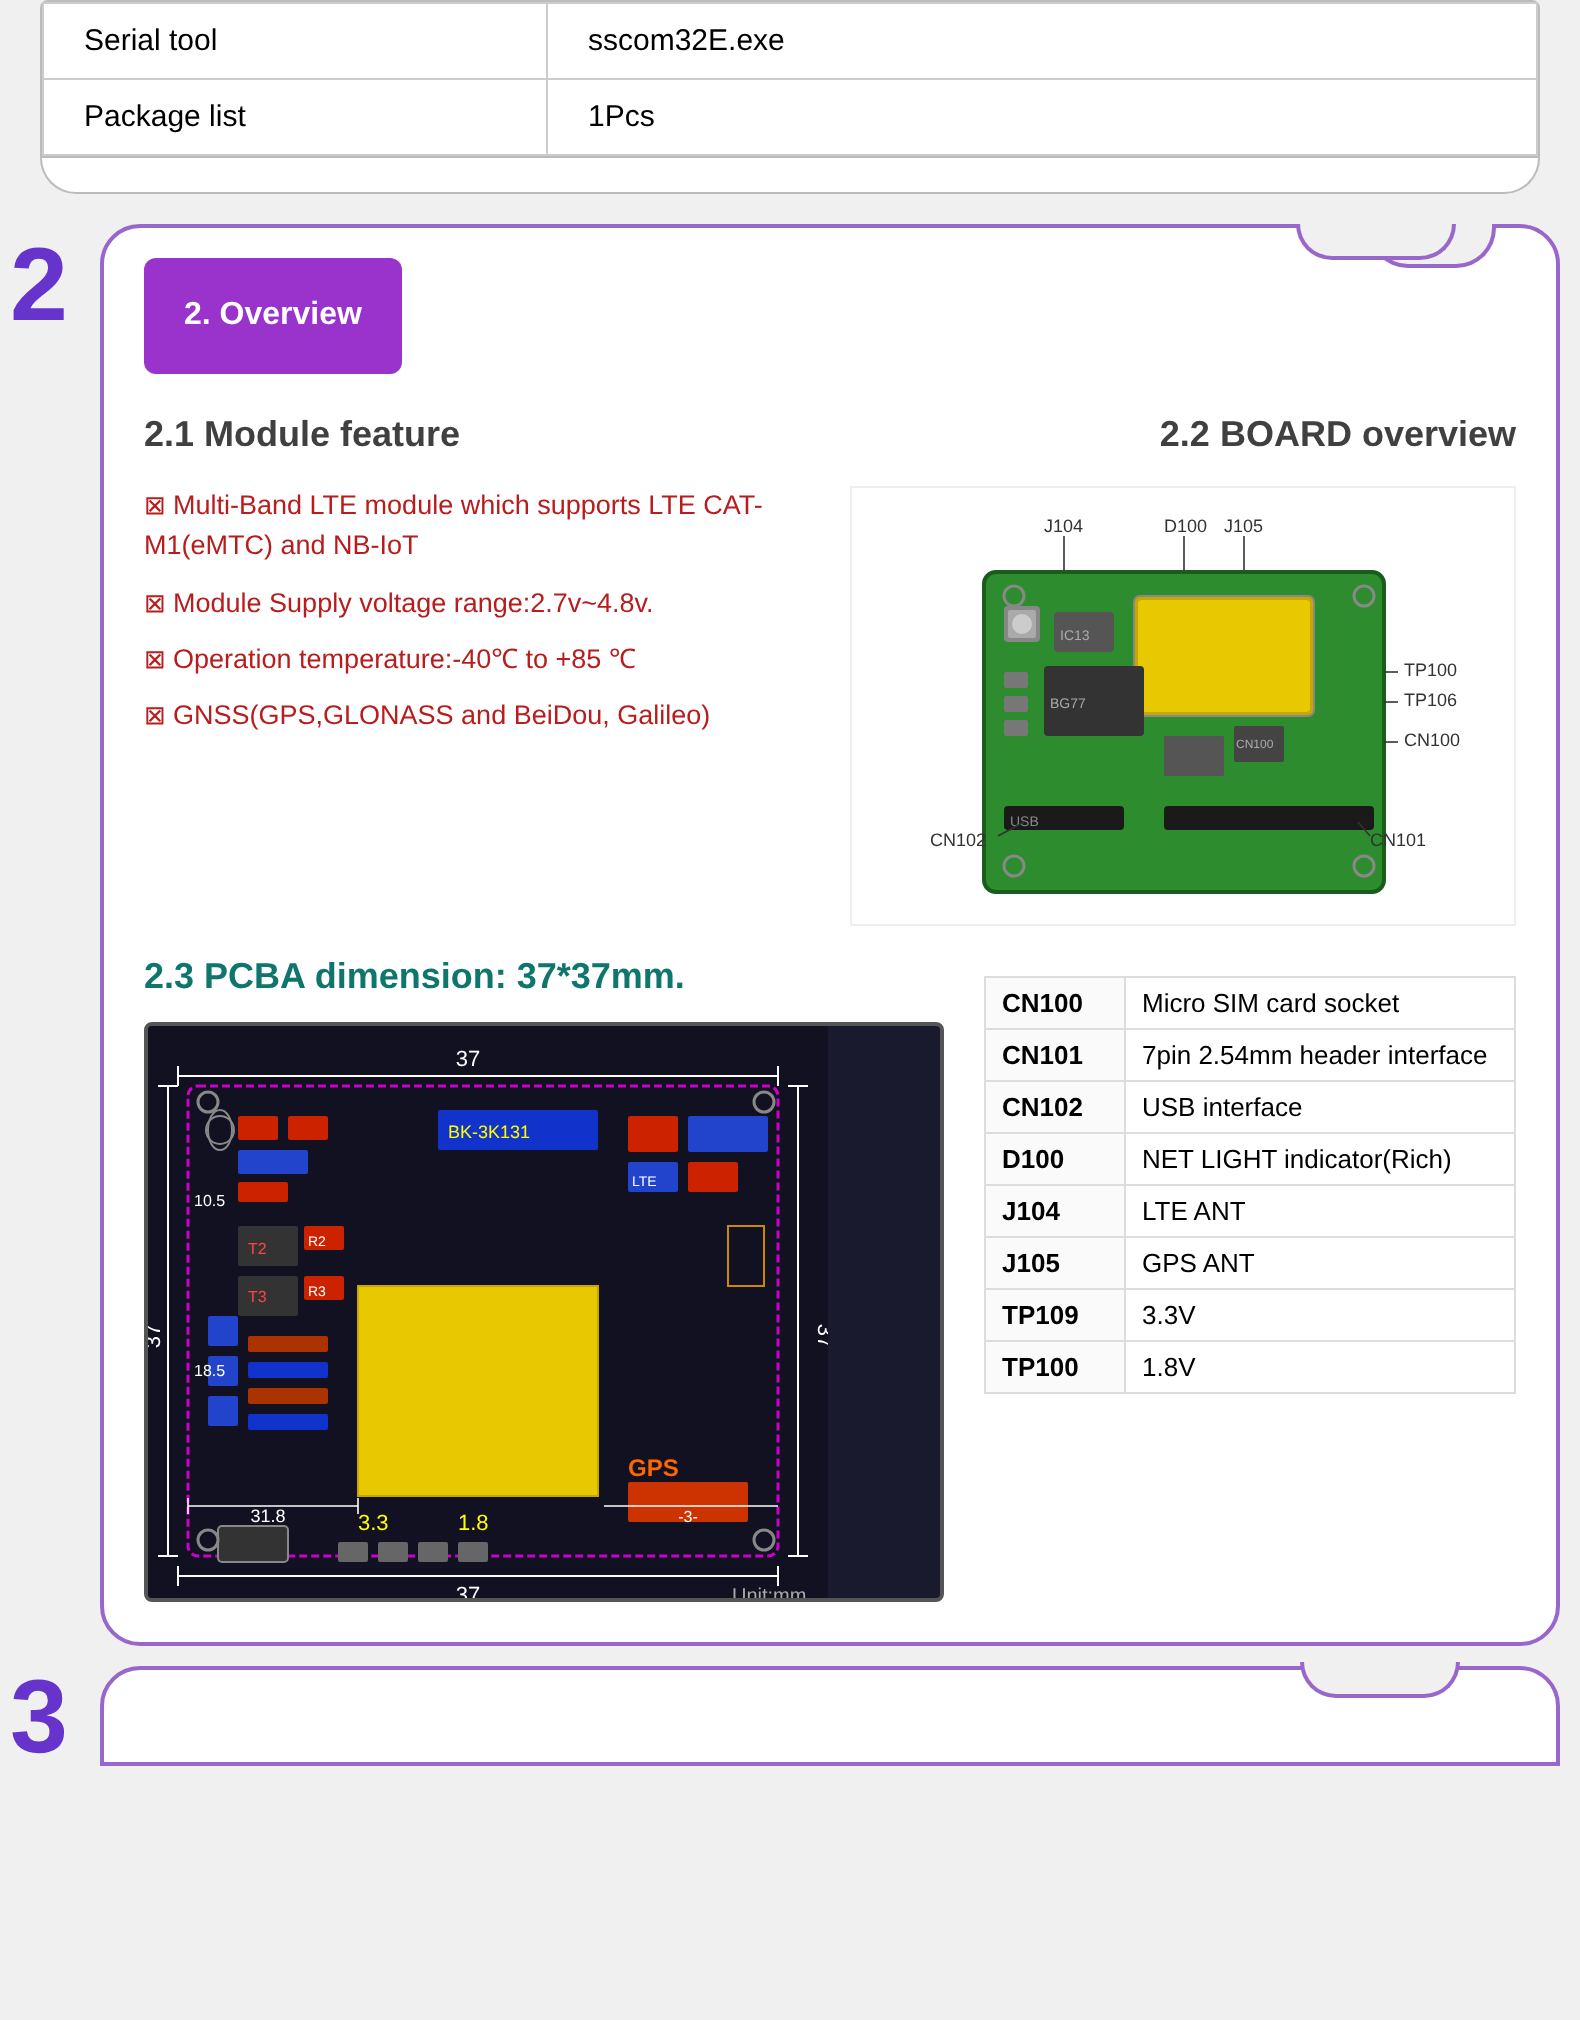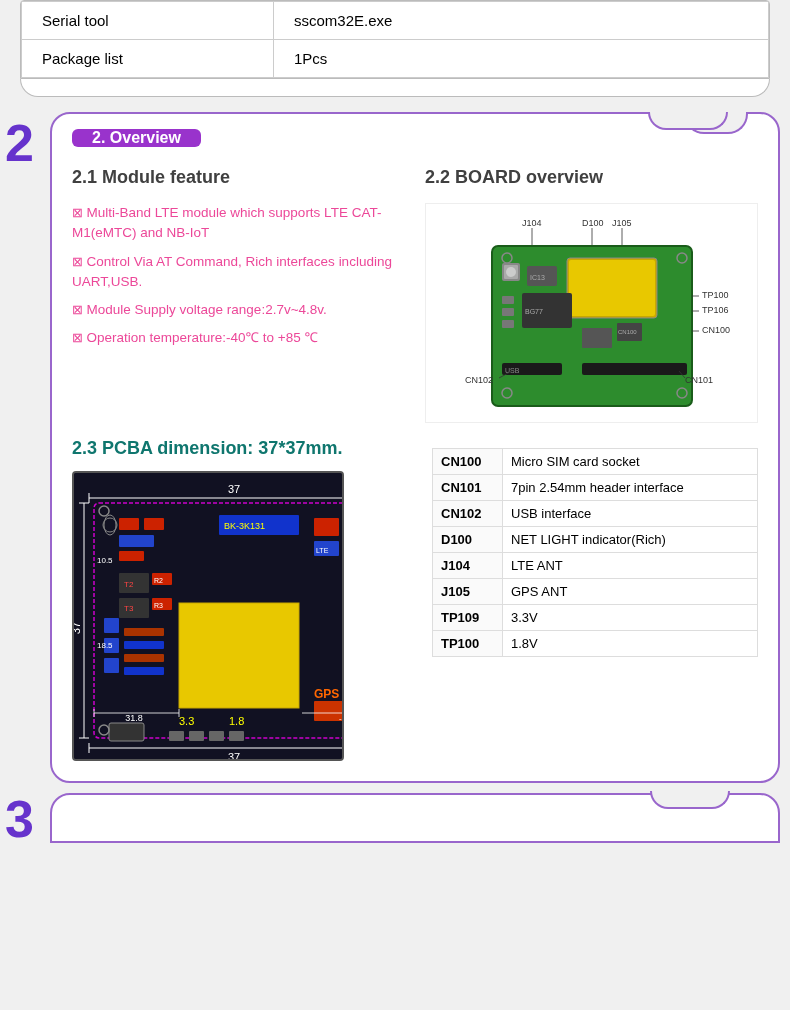--- a/index.html
+++ b/index.html
@@ -69,58 +69,59 @@
       height: 20px;
       background: #f0f0f0;
       border-radius: 0 0 20px 20px;
       border: 2px solid #9966cc;
       border-top: none;
     }
 
     .overview-header {
       background: #9933cc;
       color: white;
-      padding: 0 20px;
+      padding: 20px 20px;
       border-radius: 6px;
       font-size: 16px;
       font-weight: bold;
       display: inline-block;
       margin-bottom: 20px;
     }
 
     .two-col {
       display: flex;
       gap: 20px;
     }
 
     .col-left {
       flex: 1;
     }
 
     .col-right {
       flex: 1;
+      text-align: right;
     }
 
     .subsection-title {
       font-size: 18px;
       font-weight: bold;
       margin-bottom: 15px;
       color: #404040;
     }
 
     .feature-list {
       list-style: none;
       padding: 0;
     }
 
     .feature-list li {
       font-size: 13.5px;
       line-height: 1.5;
       margin-bottom: 8px;
-      color: #ec4899;
+      color: #b91c1c;
     }
 
     .feature-list li::before {
       content: '⊠ ';
       font-size: 13px;
     }
 
     
     .board-image {
       width: 100%;
@@ -158,21 +159,21 @@
     }
 
     .pcba-title {
       font-size: 18px;
       font-weight: bold;
       margin-bottom: 12px;
       color: #0f766e;
     }
 
     .pcba-image {
-      width: 272px;
+      width: 400px;
       height: 290px;
       background: #1a1a2e;
       border: 2px solid #555;
       border-radius: 4px;
       position: relative;
       overflow: hidden;
     }
 
     
     .section-3-preview {
@@ -245,23 +246,23 @@
 
       <div class="overview-header">2. Overview</div>
 
       
       <div class="two-col">
 
         <div class="col-left">
           <div class="subsection-title">2.1 Module feature</div>
           <ul class="feature-list">
             <li>Multi-Band LTE module which supports LTE CAT-M1(eMTC) and NB-IoT</li>
-            <li>Control Via AT Command, Rich interfaces including UART,USB.</li>
             <li>Module Supply voltage range:2.7v~4.8v.</li>
             <li>Operation temperature:-40℃ to +85 ℃</li>
+            <li>GNSS(GPS,GLONASS and BeiDou, Galileo)</li>
           </ul>
         </div>
 
         <div class="col-right">
           <div class="subsection-title">2.2 BOARD overview</div>
 
           <div class="board-image">
             <svg width="310" height="210" viewBox="0 0 310 210">
 
               <text x="85" y="18" font-size="9" fill="#333">J104</text>

